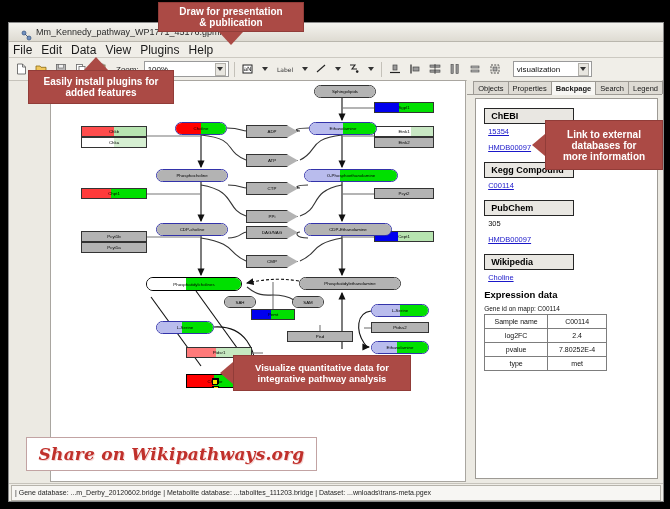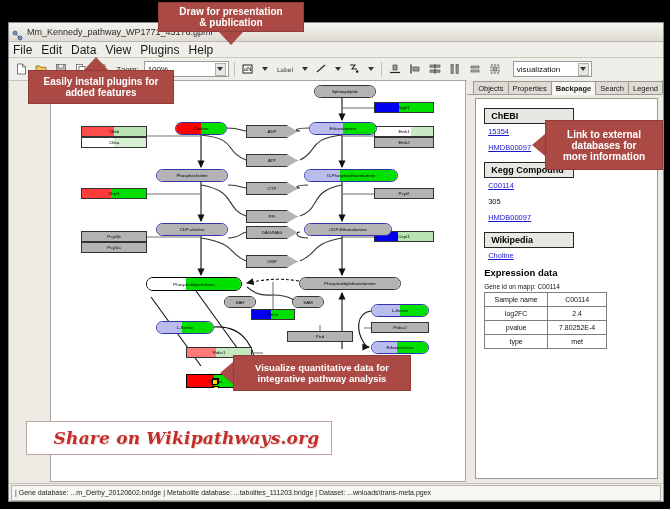--- a/index.html
+++ b/index.html
@@ -4,21 +4,21 @@
 <style>
   html,body{margin:0;padding:0;background:#000;}
   body{width:670px;height:509px;overflow:hidden;font-family:"Liberation Sans",sans-serif;}
   #root{position:relative;width:670px;height:509px;background:#000;}
 
   
   .appwin{position:absolute;left:8px;top:22px;width:654px;height:478px;background:#eceae3;
           border:1px solid #8a8a8a;box-shadow:0 0 3px rgba(0,0,0,.6);}
 
   .titlebar{height:18px;background:linear-gradient(to bottom,#f4f3ef,#dedbd2);
-            border-bottom:1px solid #b9b6ad;display:flex;align-items:center;padding:0 3px;}
+            border-bottom:1px solid #b9b6ad;display:flex;align-items:center;padding:0 12px;}
   .titlebar .tico{width:11px;height:11px;margin-right:4px;flex:0 0 auto;}
   .titlebar .ttext{font-size:9px;color:#2a2a2a;white-space:nowrap;overflow:hidden;}
 
   .menubar{height:15px;background:#f0eee8;border-bottom:1px solid #ccc9c1;display:flex;
            align-items:center;padding:0 4px;gap:9px;}
   .menubar span{font-size:12px;color:#1b1b1b;cursor:default;}
 
   .toolbar{height:22px;background:#f0eee8;border-bottom:1px solid #c6c3bb;display:flex;
            align-items:center;padding:0 3px;gap:3px;}
   .tbtn{width:15px;height:15px;border:1px solid transparent;display:flex;align-items:center;
@@ -575,21 +575,21 @@
             <div class="tab">Properties</div>
             <div class="tab active">Backpage</div>
             <div class="tab">Search</div>
             <div class="tab">Legend</div>
           </div>
         <div class="bp">
           <div id="dblist">
               <div class="dbgrp"><div class="dbhead">ChEBI</div><span class="dblink">15354</span></div>
               <div class="dbgrp"><span class="dblink">HMDB00097</span></div>
               <div class="dbgrp"><div class="dbhead">Kegg Compound</div><span class="dblink">C00114</span></div>
-              <div class="dbgrp"><span class="dbplain">305</span></div>
+              <div class="dbgrp"><div class="dbhead">PubChem</div><span class="dbplain">305</span></div>
               <div class="dbgrp"><span class="dblink">HMDB00097</span></div>
               <div class="dbgrp"><div class="dbhead">Wikipedia</div><span class="dblink">Choline</span></div>
             </div>
           <div class="exprhdr">Expression data</div>
           <div class="geneid">Gene id on mapp: C00114</div>
           <table class="expr">
             <tbody id="exprbody">
                 <tr>
                   <td class="k">Sample name</td>
                   <td class="v">C00114</td>
@@ -643,16 +643,16 @@
   <div class="arrowlf" style="left:532px;top:134px;"></div>
 
   <div class="callout" style="left:233px;top:355px;width:178px;height:36px;font-size:9.5px;">
     <div>
       <div>Visualize quantitative data  for</div>
       <div>integrative pathway analysis</div>
     </div>
   </div>
   <div class="arrowlf" style="left:220px;top:362px;"></div>
 
-  <div class="sharebox" style="left:26px;top:421px;width:289px;height:32px;padding-left:15px;">
+  <div class="sharebox" style="left:26px;top:437px;width:289px;height:32px;">
     <span>Share on Wikipathways.org</span>
   </div>
 </div>
 
 </body></html>

